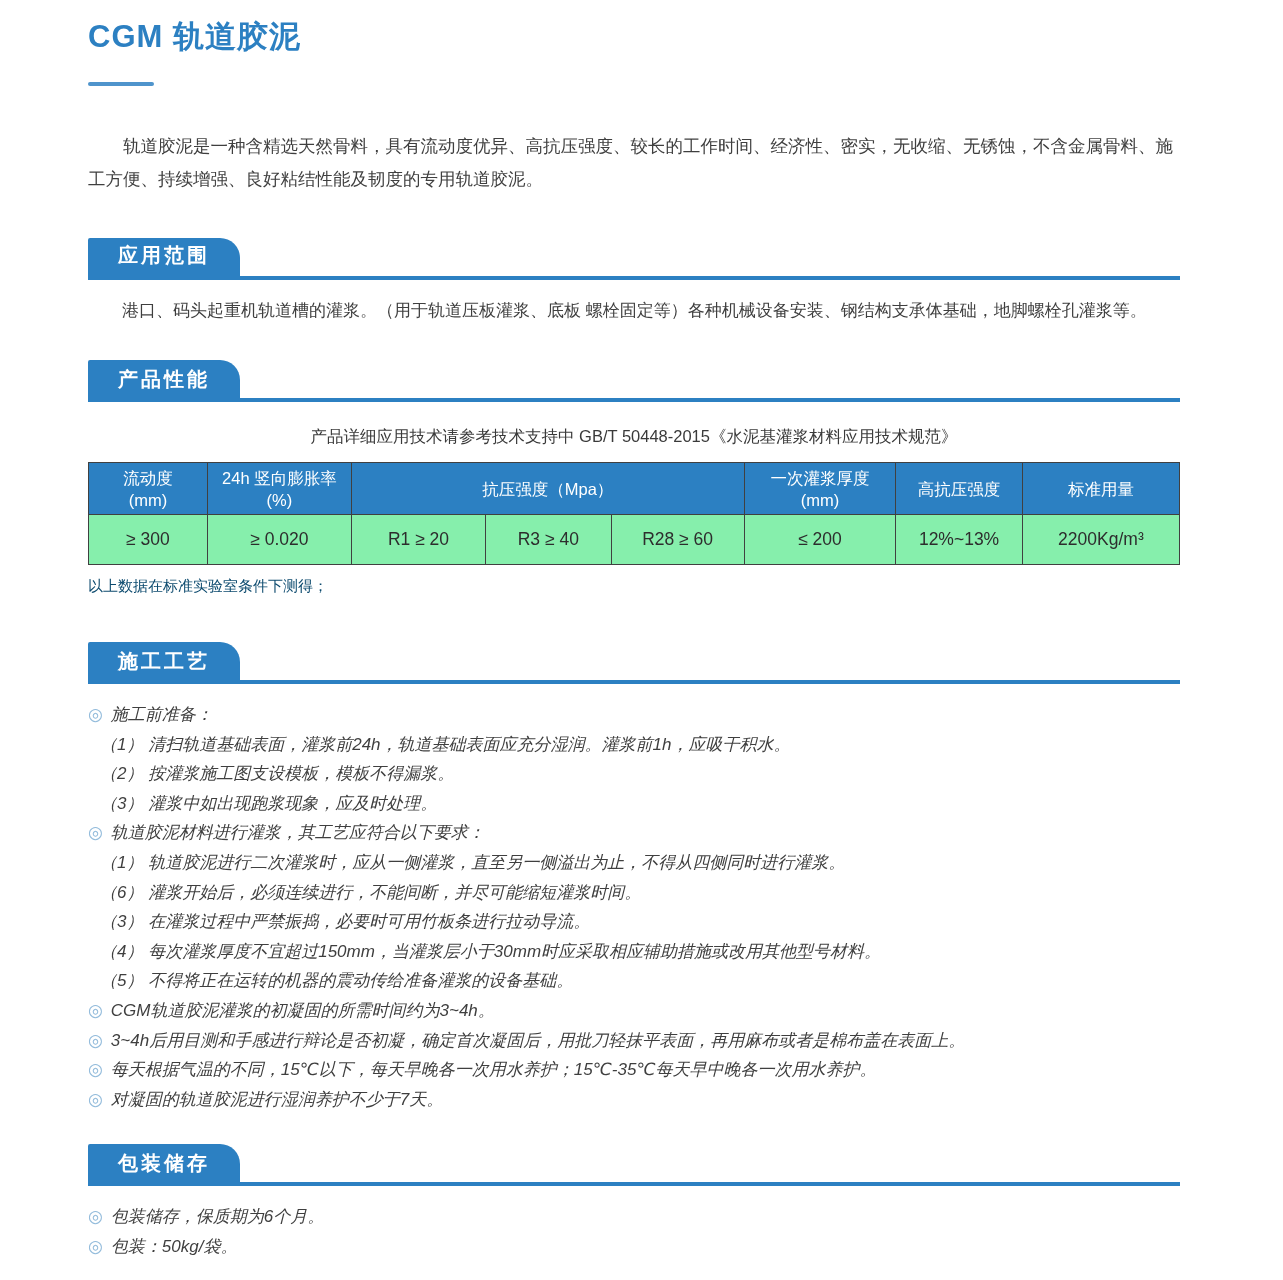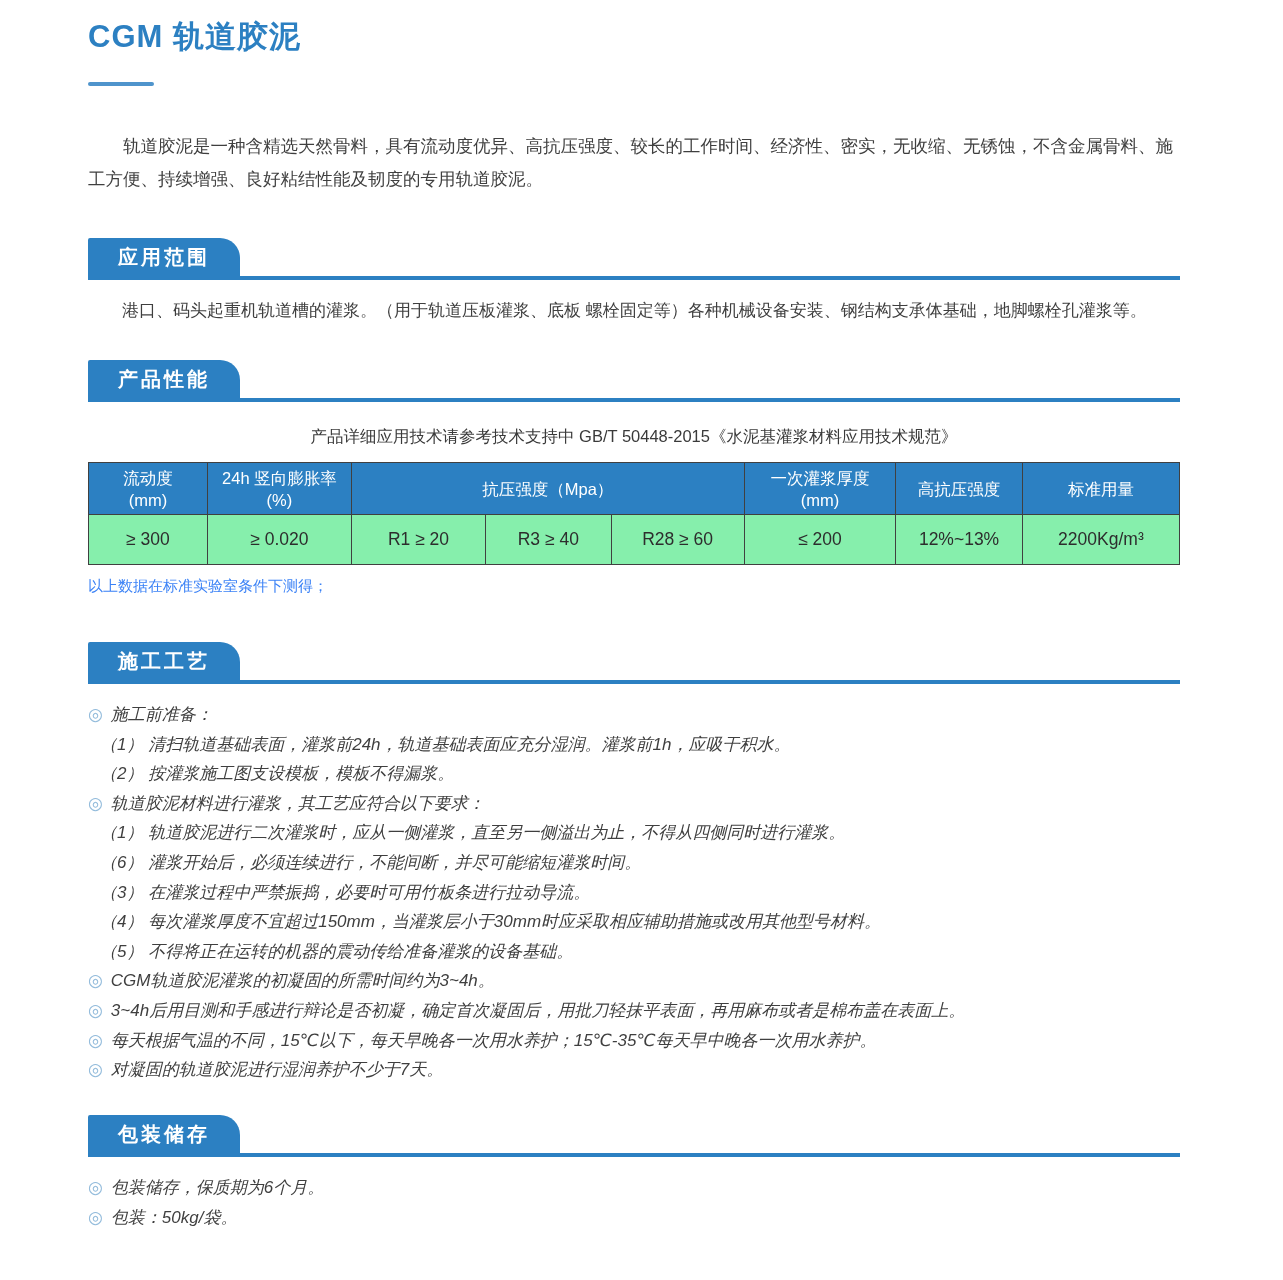--- a/index.html
+++ b/index.html
@@ -55,32 +55,32 @@
   table.spec thead th {
     background:#2c80c2; color:#ffffff; font-weight:normal;
     font-size:16.5px; height:52px; line-height:22px; padding:2px 4px;
   }
   table.spec tbody td {
     background:#86efac; color:#2d2d2d; font-size:17.5px; height:50px; font-weight:500;
   }
   .col-1{width:10.9%} .col-2{width:13.2%} .col-3{width:12.3%}
   .col-4{width:11.5%} .col-5{width:12.2%} .col-6{width:13.9%}
   .col-7{width:11.6%} .col-8{width:14.4%}
-  .footnote { margin-top:12px; font-size:15px; color:#3b82f6; }
+  .footnote { margin-top:12px; font-size:15px; color:#0c4a6e; }
 
   
   .list { margin-top:16px; }
   .li { font-size:17px; line-height:29.6px; color:#3f3f3f; white-space:nowrap;font-style:italic; }
   .li .b {
     color:#92bbdb; font-size:17px; margin-right:8px;
   }
   .li.sub { padding-left:12px; }
   .pack-list .li { line-height:30px; }
 
-  .mt-sec1 { margin-top:42px; }
+  .mt-sec1 { margin-top:42px;font-family:Liberation Mono, monospace; }
   .mt-sec2 { margin-top:36px; }
   .mt-sec3 { margin-top:46px; }
   .mt-sec4 { margin-top:30px; }
 </style>
 </head>
 <body>
 
 <div class="page">
 
   <h1 class="doc-title">CGM 轨道胶泥</h1>
@@ -152,20 +152,21 @@
   <p class="footnote">以上数据在标准实验室条件下测得；</p>
 
   <div class="section-head mt-sec3">
     <span class="sec-tab">施工工艺</span>
     <div class="sec-rule"></div>
   </div>
   <div class="list">
     <div class="li bullet"><span class="b">◎</span><span>施工前准备：</span></div>
     <div class="li sub"><span>（1） 清扫轨道基础表面，灌浆前24h，轨道基础表面应充分湿润。灌浆前1h，应吸干积水。</span></div>
     <div class="li sub"><span>（2） 按灌浆施工图支设模板，模板不得漏浆。</span></div>
+    <div class="li sub"><span>（3） 灌浆中如出现跑浆现象，应及时处理。</span></div>
     <div class="li bullet"><span class="b">◎</span><span>轨道胶泥材料进行灌浆，其工艺应符合以下要求：</span></div>
     <div class="li sub"><span>（1） 轨道胶泥进行二次灌浆时，应从一侧灌浆，直至另一侧溢出为止，不得从四侧同时进行灌浆。</span></div>
     <div class="li sub"><span>（6） 灌浆开始后，必须连续进行，不能间断，并尽可能缩短灌浆时间。</span></div>
     <div class="li sub"><span>（3） 在灌浆过程中严禁振捣，必要时可用竹板条进行拉动导流。</span></div>
     <div class="li sub"><span>（4） 每次灌浆厚度不宜超过150mm，当灌浆层小于30mm时应采取相应辅助措施或改用其他型号材料。</span></div>
     <div class="li sub"><span>（5） 不得将正在运转的机器的震动传给准备灌浆的设备基础。</span></div>
     <div class="li bullet"><span class="b">◎</span><span>CGM轨道胶泥灌浆的初凝固的所需时间约为3~4h。</span></div>
     <div class="li bullet"><span class="b">◎</span><span>3~4h后用目测和手感进行辩论是否初凝，确定首次凝固后，用批刀轻抹平表面，再用麻布或者是棉布盖在表面上。</span></div>
     <div class="li bullet"><span class="b">◎</span><span>每天根据气温的不同，15℃以下，每天早晚各一次用水养护；15℃-35℃每天早中晚各一次用水养护。</span></div>
     <div class="li bullet"><span class="b">◎</span><span>对凝固的轨道胶泥进行湿润养护不少于7天。</span></div>

